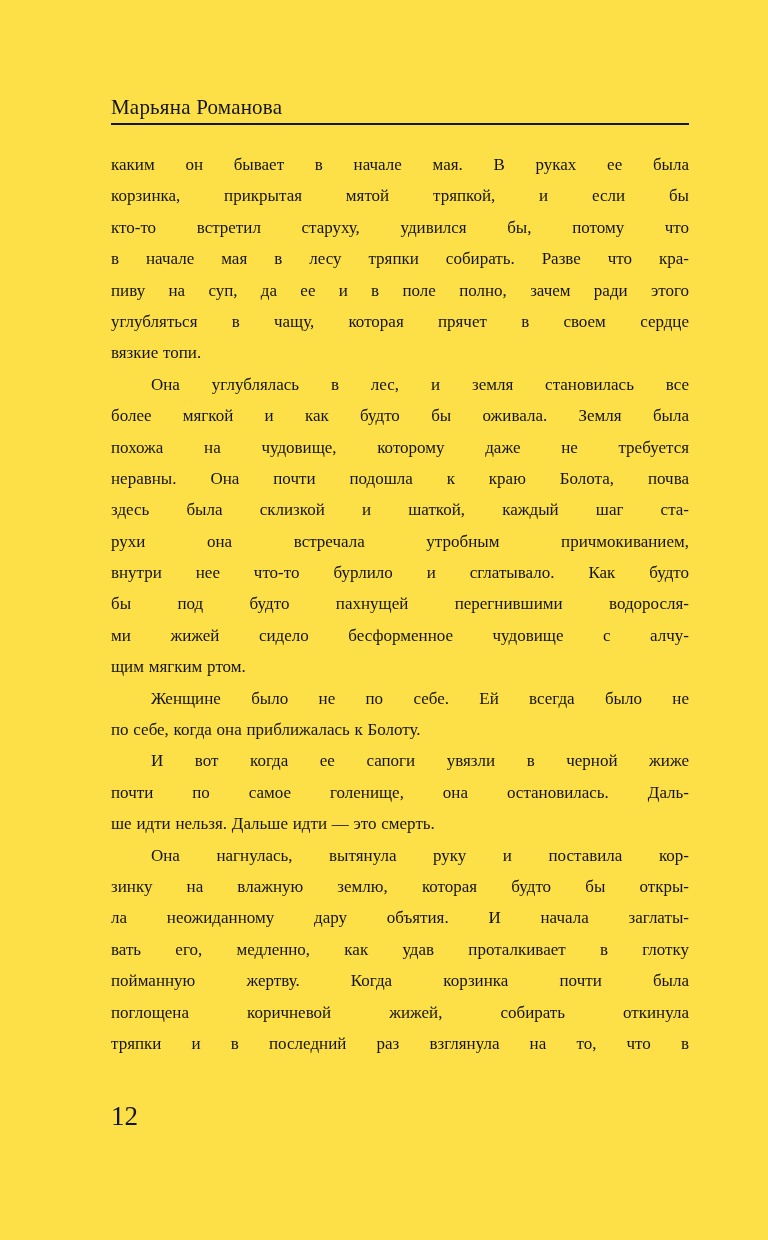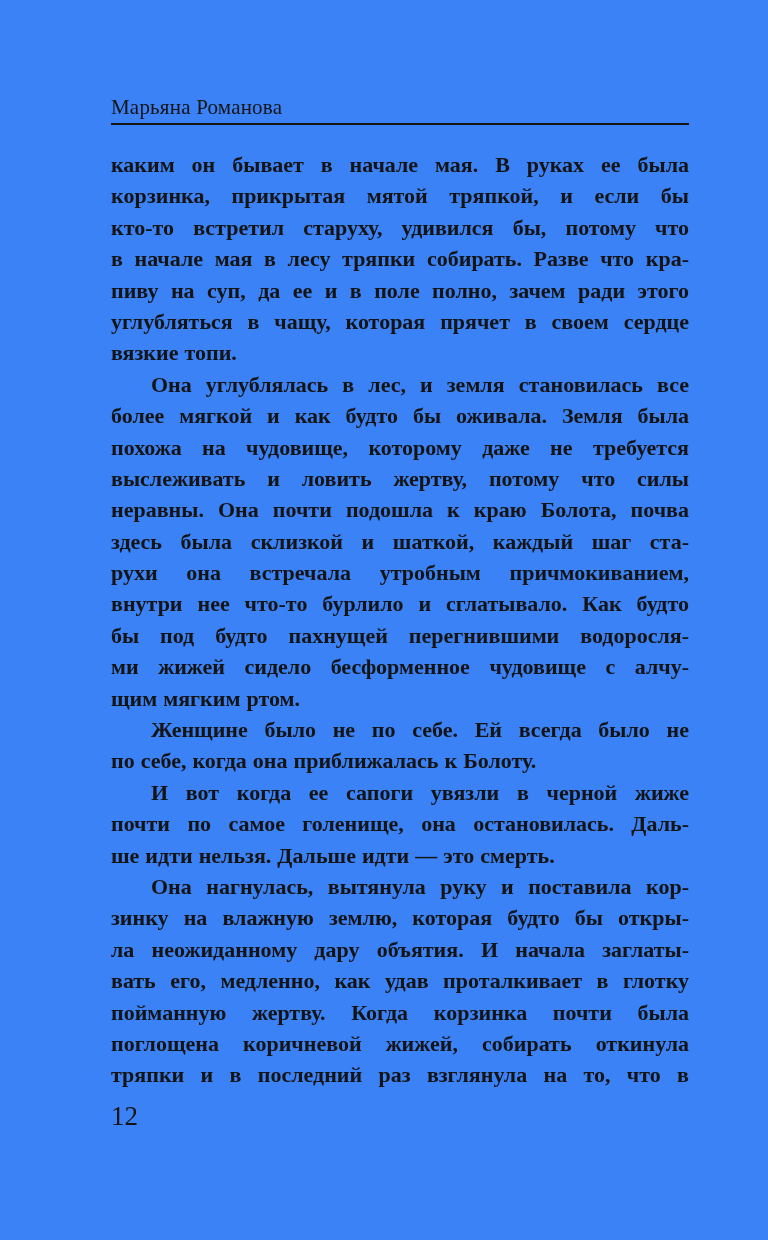--- a/index.html
+++ b/index.html
@@ -4,21 +4,21 @@
 <style>
   html, body {
     margin: 0;
     padding: 0;
     background: #e8e8e8;
   }
   .page {
     position: relative;
     width: 768px;
     height: 1240px;
-    background: #3b82f6;
+    background: #fde047;
     font-family: "Liberation Serif", "DejaVu Serif", serif;
     color: #141414;
     overflow: hidden;
   }
   .running-header {
     position: absolute;
     left: 111px;
     top: 95px;
     width: 578px;
   }
@@ -37,29 +37,28 @@
     position: absolute;
     left: 111px;
     top: 149px;
     width: 578px;
   }
   .paragraph {
     margin: 0;
     padding: 0;
   }
   .line {
-    font-size: 22px;
+    font-size: 17px;
     line-height: 31.4px;
     height: 31.4px;
     text-align: justify;
     text-align-last: justify;
     word-spacing: 0.5px;
     white-space: normal;
     overflow: visible;
-    font-weight: bold;
   }
   .line.lastline {
     text-align-last: left;
   }
   .paragraph.indent .line:first-child {
     text-indent: 40px;
   }
   .page-number {
     position: absolute;
     left: 111px;
@@ -87,21 +86,20 @@
         <div class="line">кто-то встретил старуху, удивился бы, потому что</div>
         <div class="line">в начале мая в лесу тряпки собирать. Разве что кра-</div>
         <div class="line">пиву на суп, да ее и в поле полно, зачем ради этого</div>
         <div class="line">углубляться в чащу, которая прячет в своем сердце</div>
         <div class="line lastline">вязкие топи.</div>
       </div>
       <div class="paragraph indent">
         <div class="line">Она углублялась в лес, и земля становилась все</div>
         <div class="line">более мягкой и как будто бы оживала. Земля была</div>
         <div class="line">похожа на чудовище, которому даже не требуется</div>
-        <div class="line">выслеживать и ловить жертву, потому что силы</div>
         <div class="line">неравны. Она почти подошла к краю Болота, почва</div>
         <div class="line">здесь была склизкой и шаткой, каждый шаг ста-</div>
         <div class="line">рухи она встречала утробным причмокиванием,</div>
         <div class="line">внутри нее что-то бурлило и сглатывало. Как будто</div>
         <div class="line">бы под будто пахнущей перегнившими водоросля-</div>
         <div class="line">ми жижей сидело бесформенное чудовище с алчу-</div>
         <div class="line lastline">щим мягким ртом.</div>
       </div>
       <div class="paragraph indent">
         <div class="line">Женщине было не по себе. Ей всегда было не</div>

